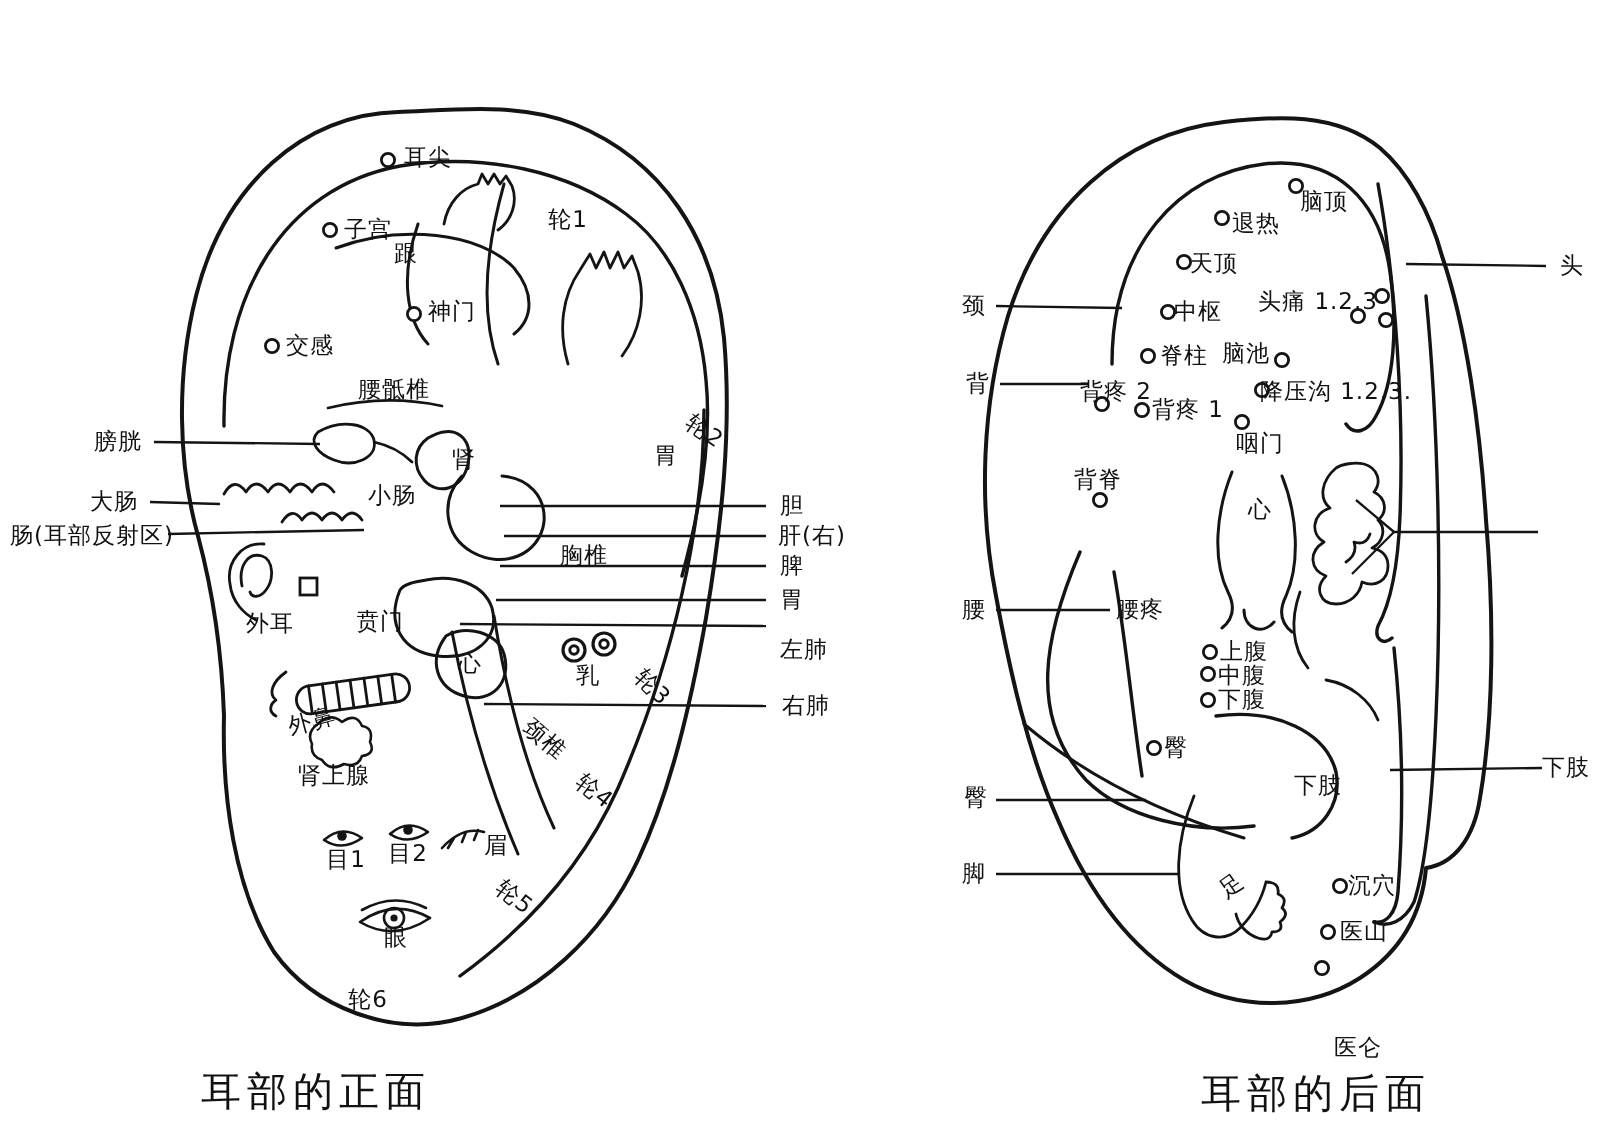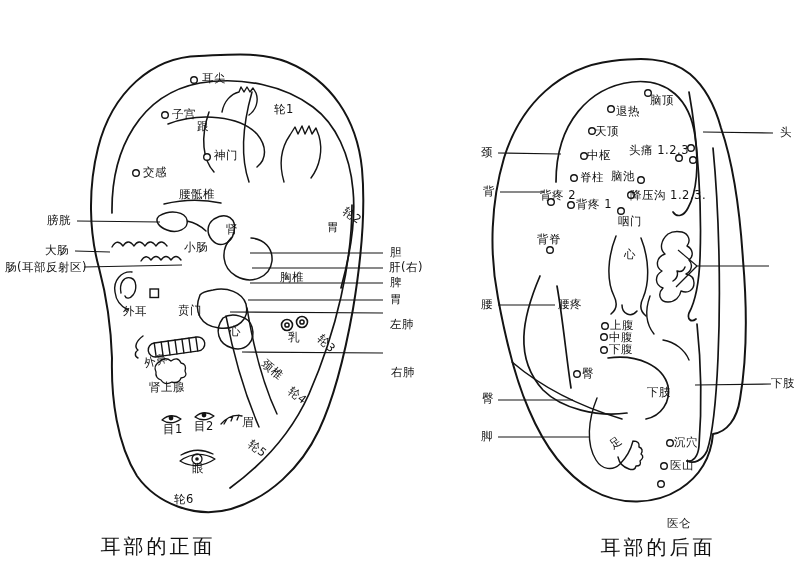--- a/index.html
+++ b/index.html
@@ -140,21 +140,21 @@
       <div class="lbl" style="left: 46px; top: 268px;">肠(耳部反射区)</div>
       <div class="lbl" style="left: 196px; top: 248px;">小肠</div>
       <div class="lbl" style="left: 232px; top: 230px;">肾</div>
       <div class="lbl" style="left: 333px; top: 228px;">胃</div>
       <div class="lbl" style="left: 352px; top: 216px; transform: translate(-50%, -50%) rotate(35deg);">轮2</div>
       <div class="lbl" style="left: 396px; top: 253px;">胆</div>
       <div class="lbl" style="left: 406px; top: 268px;">肝(右)</div>
       <div class="lbl" style="left: 396px; top: 283px;">脾</div>
       <div class="lbl" style="left: 396px; top: 300px;">胃</div>
       <div class="lbl" style="left: 402px; top: 313px; margin-top: 12px;">左肺</div>
-      <div class="lbl" style="left: 403px; top: 353px; margin-top: 20px;">右肺</div>
+      <div class="lbl" style="left: 403px; top: 353px;">右肺</div>
       <div class="lbl" style="left: 292px; top: 278px;">胸椎</div>
       <div class="lbl" style="left: 190px; top: 311px;">贲门</div>
       <div class="lbl" style="left: 235px; top: 332px;">心</div>
       <div class="lbl" style="left: 294px; top: 338px;">乳</div>
       <div class="lbl" style="left: 326px; top: 344px; transform: translate(-50%, -50%) rotate(45deg);">轮3</div>
       <div class="lbl" style="left: 272px; top: 370px; transform: translate(-50%, -50%) rotate(40deg);">颈椎</div>
       <div class="lbl" style="left: 297px; top: 396px; transform: translate(-50%, -50%) rotate(38deg);">轮4</div>
       <div class="lbl" style="left: 135px; top: 312px;">外耳</div>
       <div class="lbl" style="left: 156px; top: 361px; transform: translate(-50%, -50%) rotate(-15deg);">外鼻</div>
       <div class="lbl" style="left: 167px; top: 388px;">肾上腺</div>

